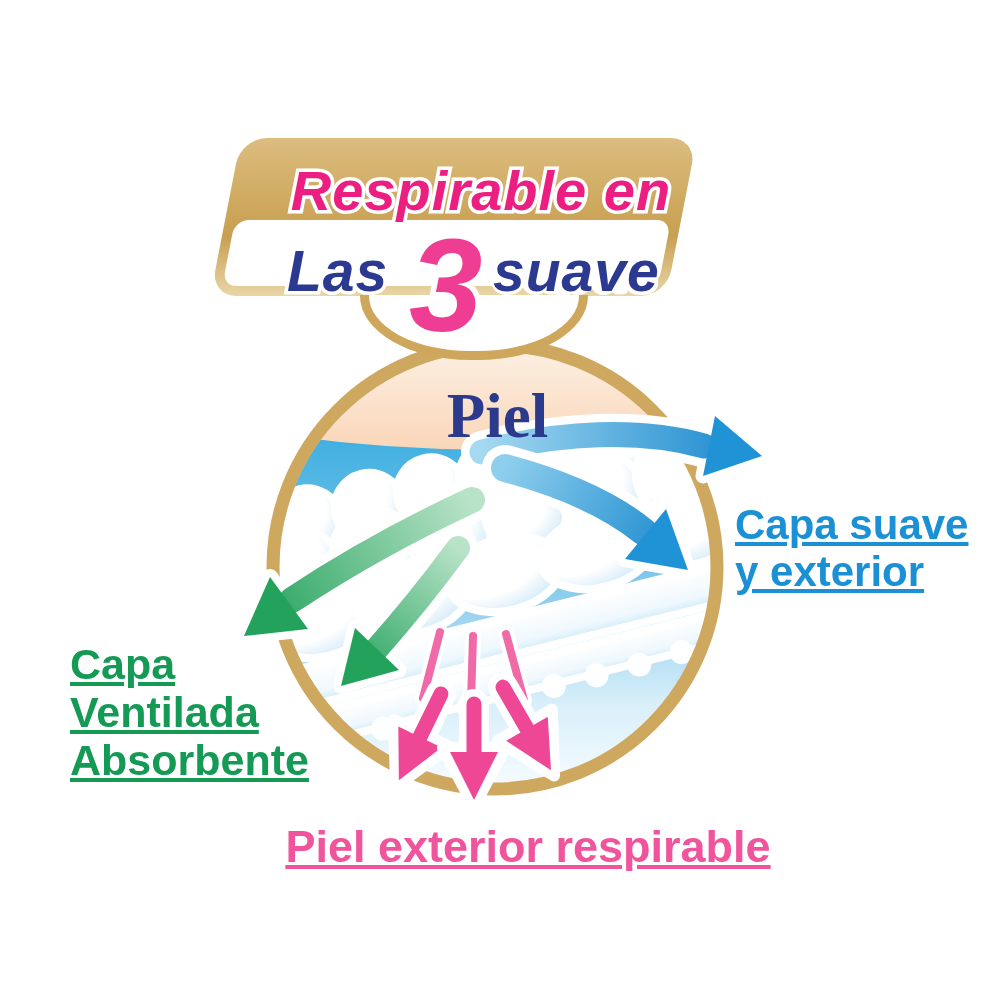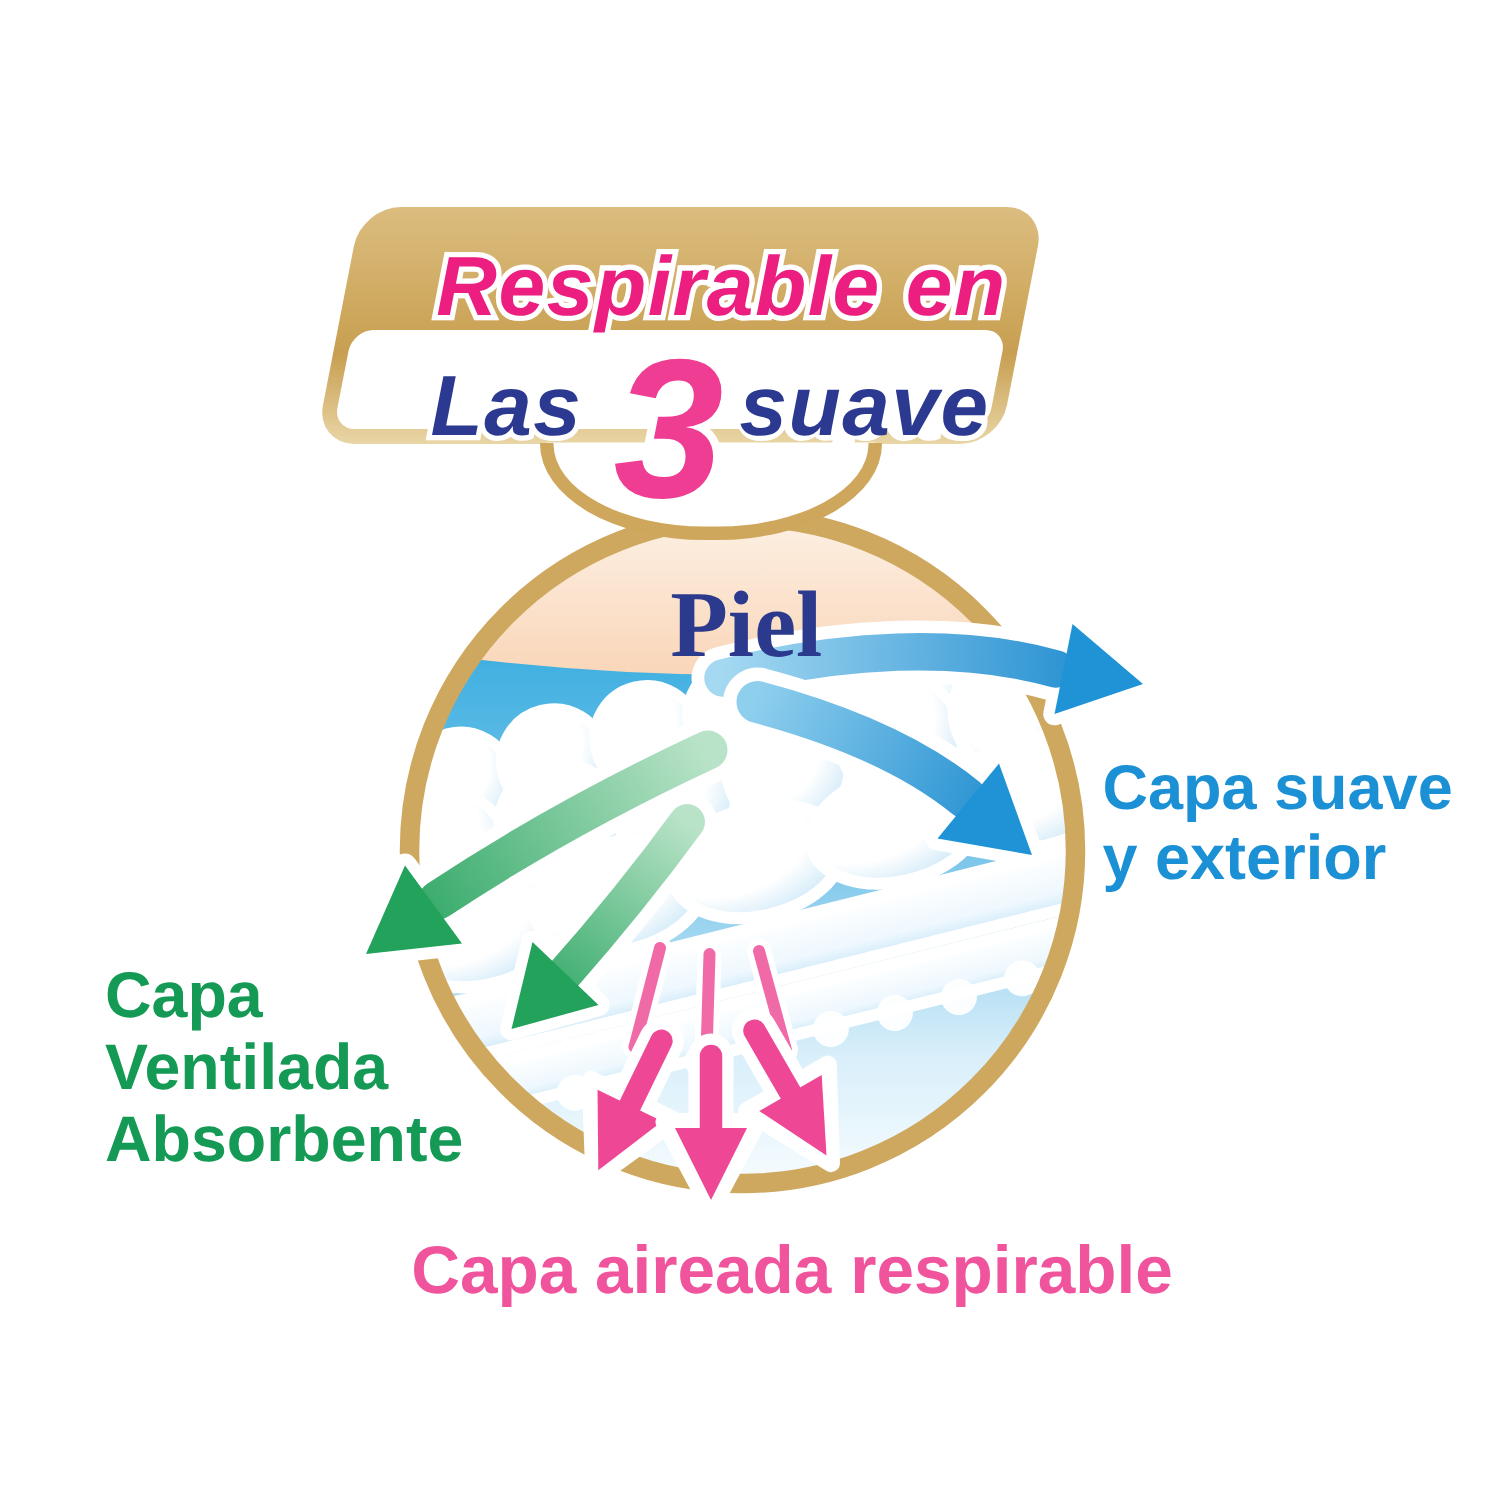--- a/index.html
+++ b/index.html
@@ -32,21 +32,21 @@
   
   .ot{position:relative;z-index:0;display:inline-block;white-space:nowrap;}
   .ot::before{content:attr(data-text);position:absolute;left:0;top:0;z-index:-1;
       -webkit-text-stroke:7px #fff;color:#fff;}
   .ot.heavy::before{-webkit-text-stroke:11px #fff;}
 
   
   .diagram{position:absolute;left:0;top:0;width:1000px;height:1000px;z-index:1;}
 
   
-  .lbl{position:absolute;font-weight:700;line-height:1.12;z-index:6;}
+  .lbl{position:absolute;font-weight:700;line-height:1.12;z-index:6;text-decoration:underline;}
   .lbl-piel{left:415px;top:380px;width:165px;text-align:center;
       font-family:"Liberation Serif",serif;font-size:63px;font-weight:700;
       color:#2b3a8c;z-index:6;position:absolute;}
   .lbl-blue{left:735px;top:501px;font-size:42px;color:#1b90d5;}
   .lbl-green{left:70px;top:640px;font-size:43px;color:#149a55;}
   .lbl-pink{left:528px;top:822px;transform:translateX(-50%);white-space:nowrap;
       font-size:45px;color:#f0549c;}
 </style>
 </head>
 <body>
@@ -201,15 +201,15 @@
     <div>Capa suave</div>
     <div>y exterior</div>
   </div>
 
   <div class="lbl lbl-green">
     <div>Capa</div>
     <div>Ventilada</div>
     <div>Absorbente</div>
   </div>
 
-  <div class="lbl lbl-pink">Capa aireada respirable</div>
+  <div class="lbl lbl-pink">Piel exterior respirable</div>
 
 </div>
 
 </body></html>

